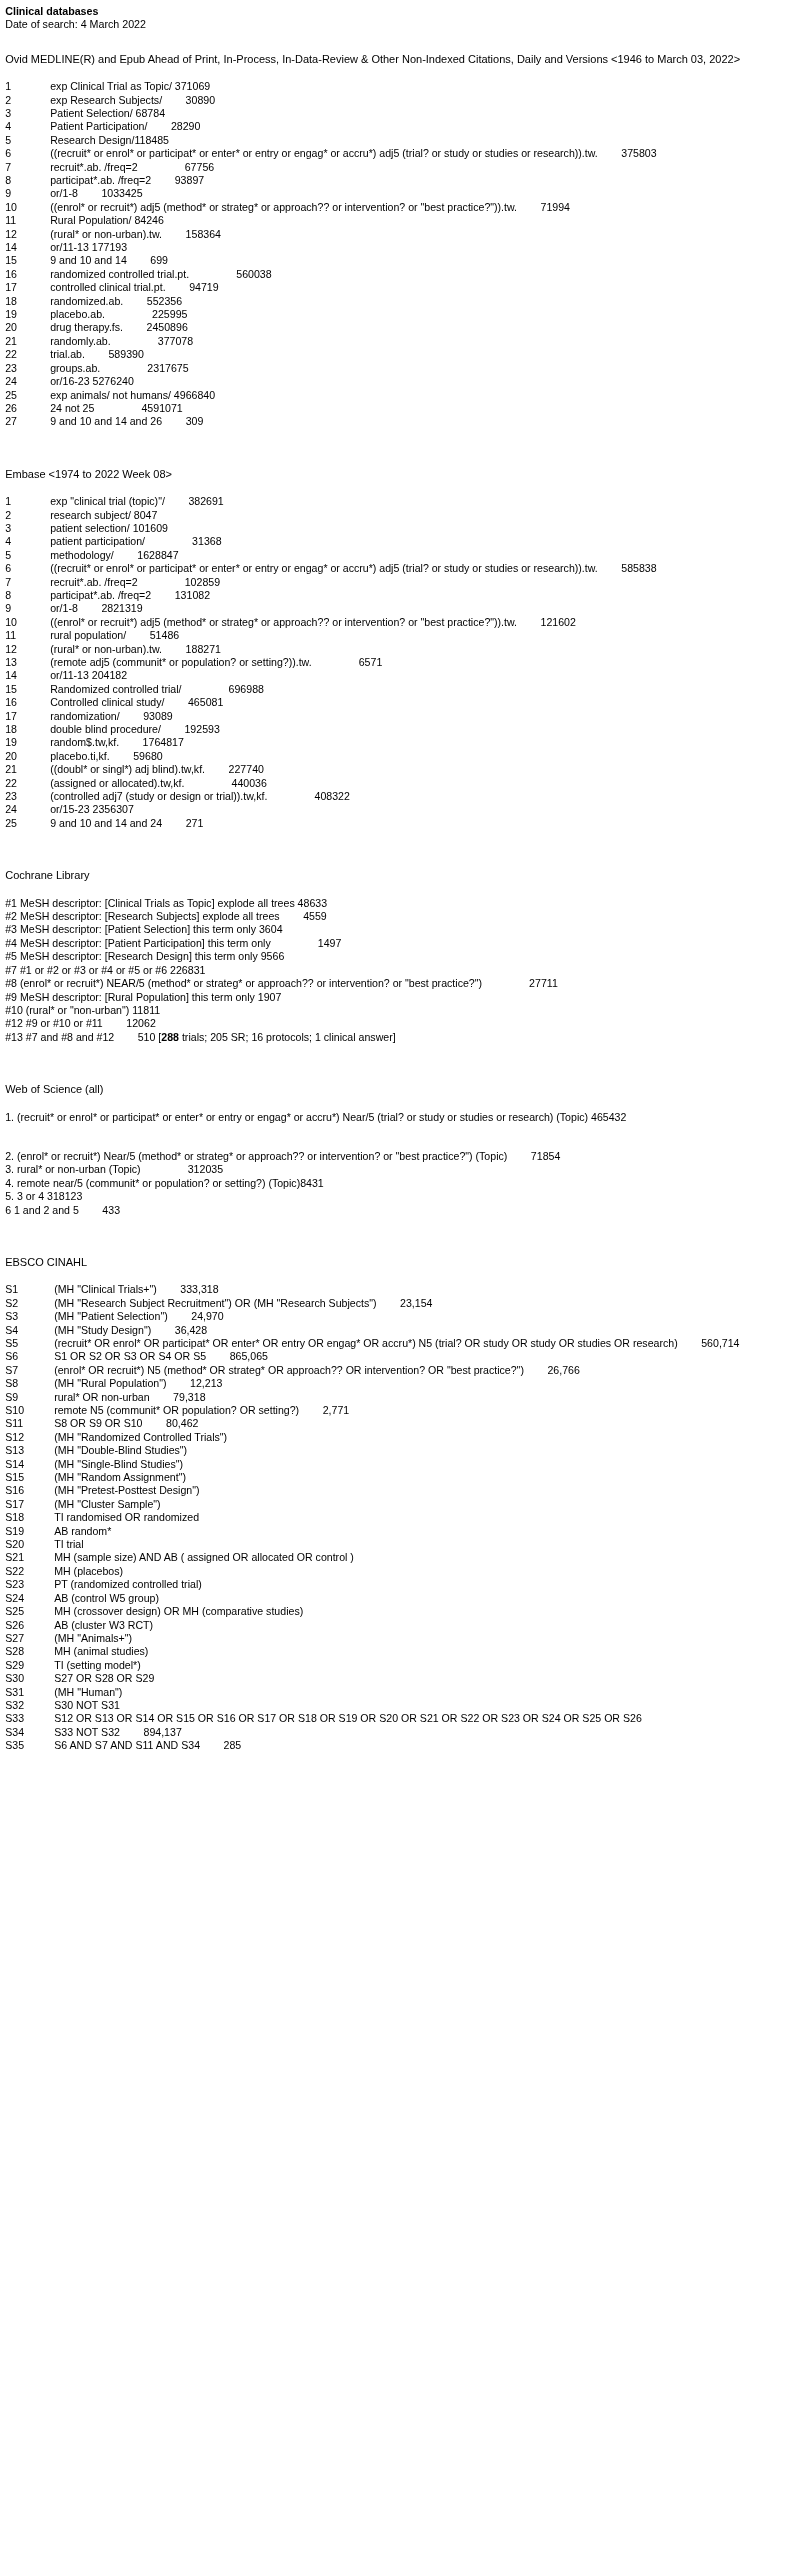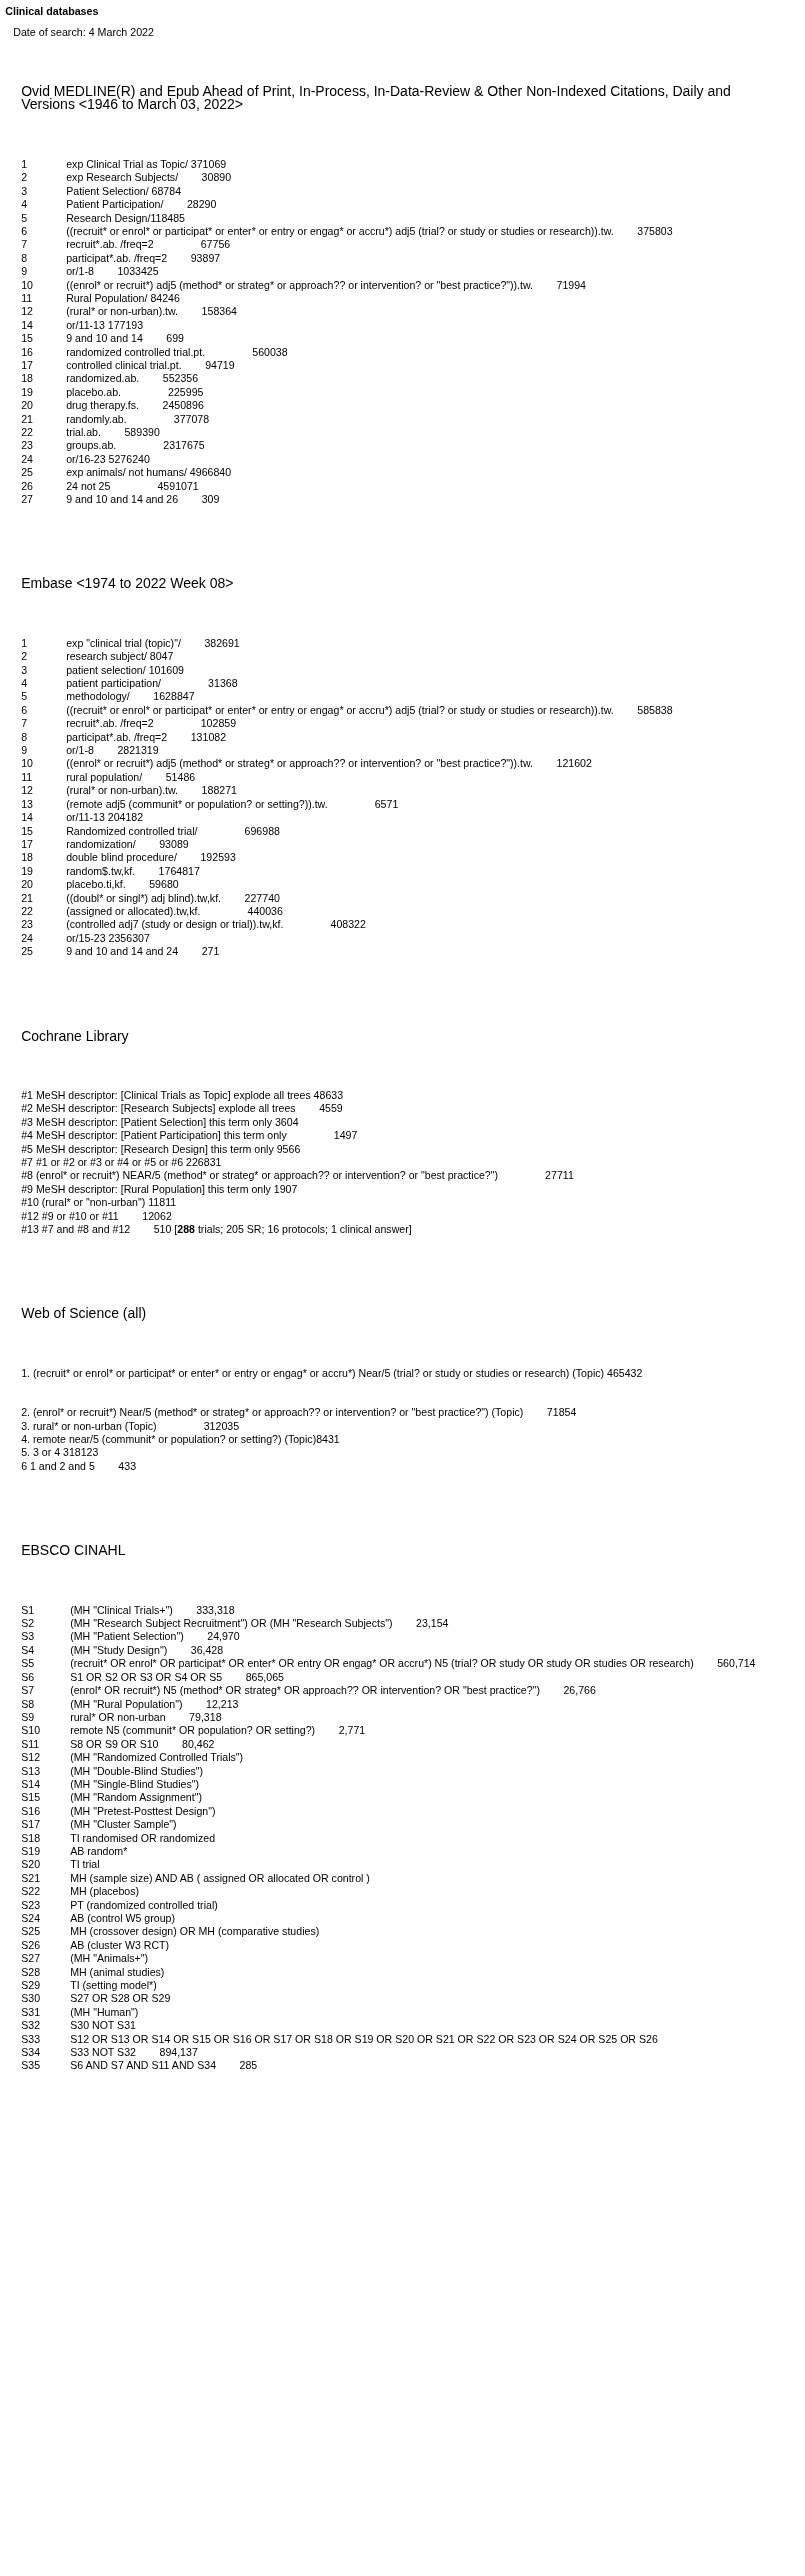--- a/index.html
+++ b/index.html
@@ -23,36 +23,36 @@
   }
   .doc-title {
     font-size: 10.7px;
     font-weight: bold;
     line-height: 13.3px;
     margin: 0;
   }
   .doc-subtitle {
     font-size: 10.7px;
     line-height: 13.7px;
-    margin: 8px;
+    margin: 0;
   }
   .spacer-lg { height: 20.6px; }
   .spacer-md { height: 13.7px; }
   .spacer-xxl { height: 39px; }
 
   .db-header {
-    font-size: 14px;
+    font-size: 11px;
     line-height: 13.7px;
-    margin: 16px;
+    margin: 0;
     white-space: pre-wrap;
   }
 
   
   .lines {
-    margin: 16px;
+    margin: 0;
     padding: 0;
     list-style: none;
   }
   .lines li {
     font-size: 10.6px;
     line-height: 13.4px;
     margin: 0;
     padding: 0;
     white-space: pre-wrap;
     word-break: normal;
@@ -129,20 +129,21 @@
           <li><span class="num">6</span><span>((recruit* or enrol* or participat* or enter* or entry or engag* or accru*) adj5 (trial? or study or studies or research)).tw.&nbsp;&nbsp;&nbsp;&nbsp;&nbsp;&nbsp;&nbsp;&nbsp;585838</span></li>
           <li><span class="num">7</span><span>recruit*.ab. /freq=2&nbsp;&nbsp;&nbsp;&nbsp;&nbsp;&nbsp;&nbsp;&nbsp;&nbsp;&nbsp;&nbsp;&nbsp;&nbsp;&nbsp;&nbsp;&nbsp;102859</span></li>
           <li><span class="num">8</span><span>participat*.ab. /freq=2&nbsp;&nbsp;&nbsp;&nbsp;&nbsp;&nbsp;&nbsp;&nbsp;131082</span></li>
           <li><span class="num">9</span><span>or/1-8&nbsp;&nbsp;&nbsp;&nbsp;&nbsp;&nbsp;&nbsp;&nbsp;2821319</span></li>
           <li><span class="num">10</span><span>((enrol* or recruit*) adj5 (method* or strateg* or approach?? or intervention? or "best practice?")).tw.&nbsp;&nbsp;&nbsp;&nbsp;&nbsp;&nbsp;&nbsp;&nbsp;121602</span></li>
           <li><span class="num">11</span><span>rural population/&nbsp;&nbsp;&nbsp;&nbsp;&nbsp;&nbsp;&nbsp;&nbsp;51486</span></li>
           <li><span class="num">12</span><span>(rural* or non-urban).tw.&nbsp;&nbsp;&nbsp;&nbsp;&nbsp;&nbsp;&nbsp;&nbsp;188271</span></li>
           <li><span class="num">13</span><span>(remote adj5 (communit* or population? or setting?)).tw.&nbsp;&nbsp;&nbsp;&nbsp;&nbsp;&nbsp;&nbsp;&nbsp;&nbsp;&nbsp;&nbsp;&nbsp;&nbsp;&nbsp;&nbsp;&nbsp;6571</span></li>
           <li><span class="num">14</span><span>or/11-13 204182</span></li>
           <li><span class="num">15</span><span>Randomized controlled trial/&nbsp;&nbsp;&nbsp;&nbsp;&nbsp;&nbsp;&nbsp;&nbsp;&nbsp;&nbsp;&nbsp;&nbsp;&nbsp;&nbsp;&nbsp;&nbsp;696988</span></li>
+          <li><span class="num">16</span><span>Controlled clinical study/&nbsp;&nbsp;&nbsp;&nbsp;&nbsp;&nbsp;&nbsp;&nbsp;465081</span></li>
           <li><span class="num">17</span><span>randomization/&nbsp;&nbsp;&nbsp;&nbsp;&nbsp;&nbsp;&nbsp;&nbsp;93089</span></li>
           <li><span class="num">18</span><span>double blind procedure/&nbsp;&nbsp;&nbsp;&nbsp;&nbsp;&nbsp;&nbsp;&nbsp;192593</span></li>
           <li><span class="num">19</span><span>random$.tw,kf.&nbsp;&nbsp;&nbsp;&nbsp;&nbsp;&nbsp;&nbsp;&nbsp;1764817</span></li>
           <li><span class="num">20</span><span>placebo.ti,kf.&nbsp;&nbsp;&nbsp;&nbsp;&nbsp;&nbsp;&nbsp;&nbsp;59680</span></li>
           <li><span class="num">21</span><span>((doubl* or singl*) adj blind).tw,kf.&nbsp;&nbsp;&nbsp;&nbsp;&nbsp;&nbsp;&nbsp;&nbsp;227740</span></li>
           <li><span class="num">22</span><span>(assigned or allocated).tw,kf.&nbsp;&nbsp;&nbsp;&nbsp;&nbsp;&nbsp;&nbsp;&nbsp;&nbsp;&nbsp;&nbsp;&nbsp;&nbsp;&nbsp;&nbsp;&nbsp;440036</span></li>
           <li><span class="num">23</span><span>(controlled adj7 (study or design or trial)).tw,kf.&nbsp;&nbsp;&nbsp;&nbsp;&nbsp;&nbsp;&nbsp;&nbsp;&nbsp;&nbsp;&nbsp;&nbsp;&nbsp;&nbsp;&nbsp;&nbsp;408322</span></li>
           <li><span class="num">24</span><span>or/15-23 2356307</span></li>
           <li><span class="num">25</span><span>9 and 10 and 14 and 24&nbsp;&nbsp;&nbsp;&nbsp;&nbsp;&nbsp;&nbsp;&nbsp;271</span></li>
         </ul>

